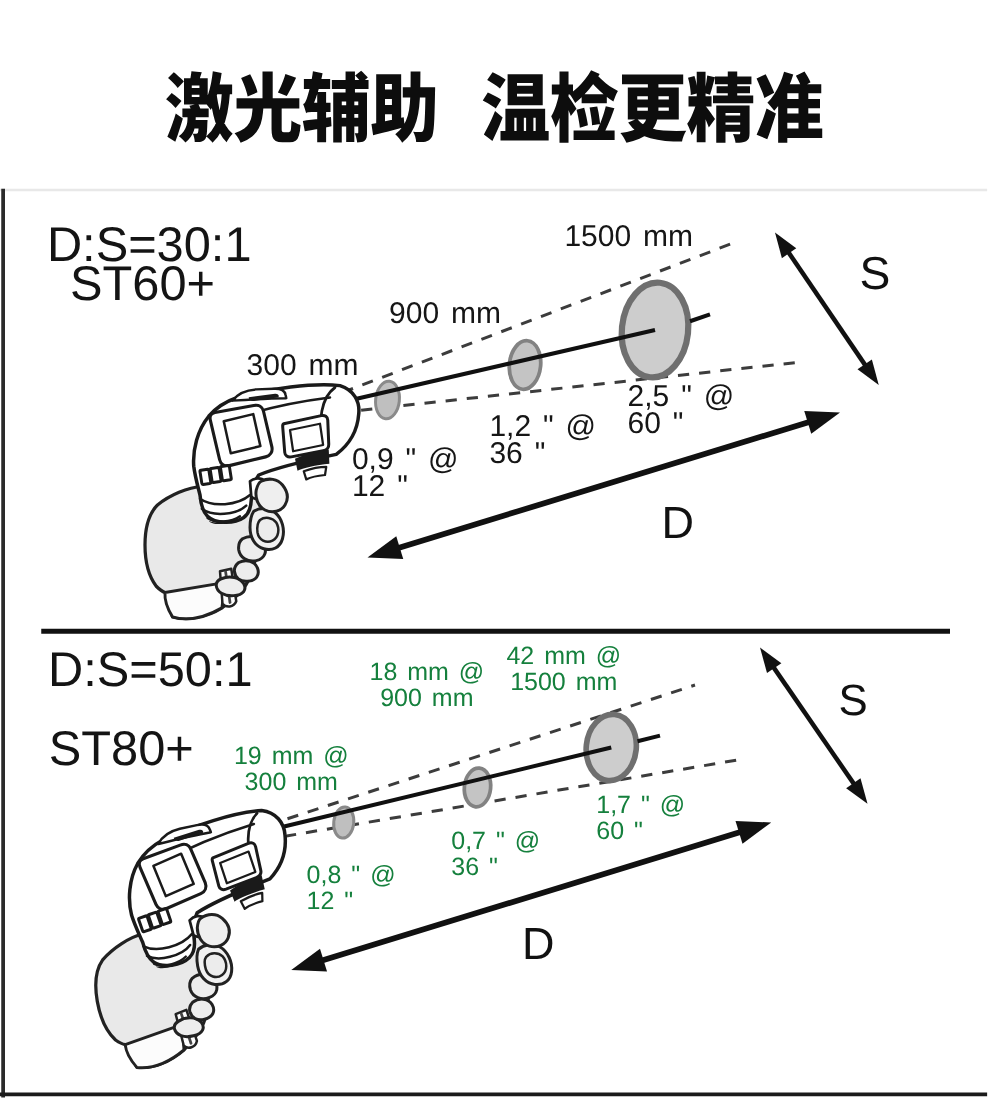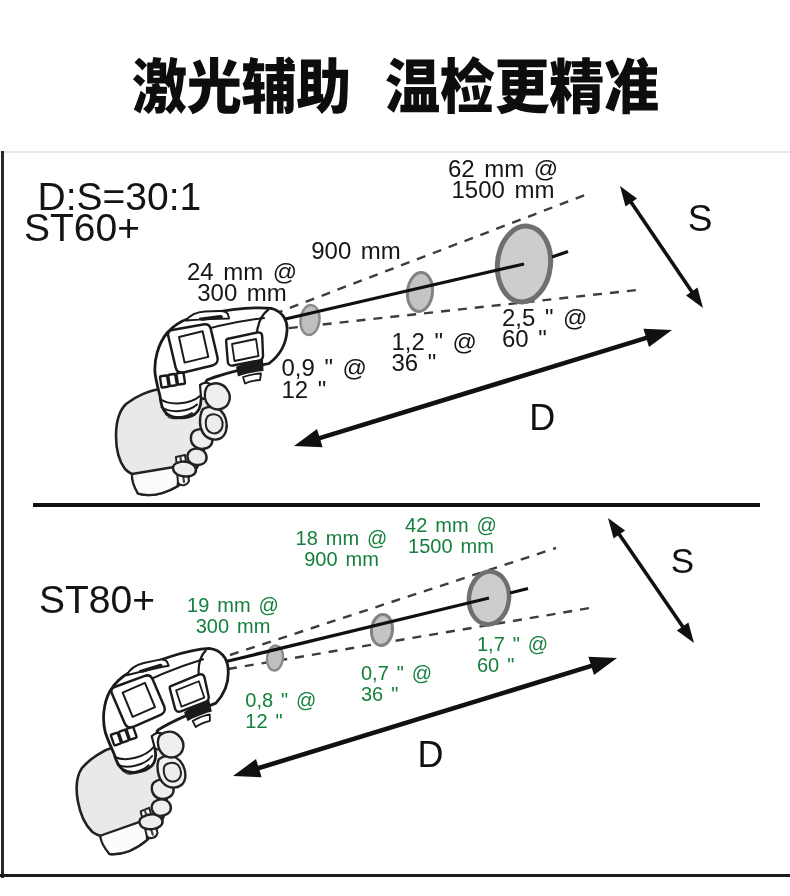--- a/index.html
+++ b/index.html
@@ -140,32 +140,33 @@
         </g>
   <g>
           <line x1="247.2" y1="771.6" x2="602.8" y2="662.4" stroke="#111" stroke-width="4.6"></line>
           <polygon points="233.0,776.0 261.6,777.2 256.0,759.0" fill="#111"></polygon>
           <polygon points="617.0,658.0 594.0,675.0 588.4,656.8" fill="#111"></polygon>
         </g>
   <use href="#gun-art" transform="translate(228,668) rotate(-10) translate(-287,-331)"></use>
 </g>
   </svg>
 
-  <div class="lbl1 center" style="left:242px;top:260.6px"><span>24 mm @</span><br><span>300 mm</span></div>
+  <div class="lbl1 center" style="left:242px;top:260.6px"><br><span>300 mm</span></div>
     <div class="lbl1 center" style="left:356px;top:218.9px"><br><span>900 mm</span></div>
-    <div class="lbl1 center" style="left:503px;top:157.7px"><span>62 mm @</span><br><span>1500 mm</span></div>
+    <div class="lbl1 center" style="left:503px;top:157.7px"><br><span>1500 mm</span></div>
     <div class="lbl1" style="left:281.5px;top:357.3px"><span>0,9 " @</span><br><span>12 "</span></div>
     <div class="lbl1" style="left:391.5px;top:330.8px"><span>1,2 " @</span><br><span>36 "</span></div>
     <div class="lbl1" style="left:502px;top:306.7px"><span>2,5 " @</span><br><span>60 "</span></div>
     <div class="lbl2 center" style="left:233px;top:595.3px"><span>19 mm @</span><br><span>300 mm</span></div>
     <div class="lbl2 center" style="left:341.5px;top:528px"><span>18 mm @</span><br><span>900 mm</span></div>
     <div class="lbl2 center" style="left:451px;top:515.0px"><span>42 mm @</span><br><span>1500 mm</span></div>
     <div class="lbl2" style="left:245.3px;top:690.2px"><span>0,8 " @</span><br><span>12 "</span></div>
     <div class="lbl2" style="left:361px;top:663.0px"><span>0,7 " @</span><br><span>36 "</span></div>
     <div class="lbl2" style="left:477px;top:634.2px"><span>1,7 " @</span><br><span>60 "</span></div>
     <div class="ratio" style="left:37.5px;top:181.5px">D:S=30:1</div>
-    <div class="ratio" style="left:24px;top:213.4px">ST60+</div>
+    <div class="ratio" style="left:56px;top:213.4px">ST60+</div>
+    <div class="ratio" style="left:38.4px;top:521.9px">D:S=50:1</div>
     <div class="ratio" style="left:39px;top:585px">ST80+</div>
     <div class="axis center" style="left:700px;top:199.7px;font-size:37px;line-height:37px">S</div>
     <div class="axis center" style="left:542.2px;top:399.9px;font-size:36px;line-height:36px">D</div>
     <div class="axis center" style="left:682.4px;top:542.9px;font-size:35px;line-height:35px">S</div>
     <div class="axis center" style="left:430.5px;top:736.7px;font-size:36px;line-height:36px">D</div>
 </div>
 
 </body></html>

